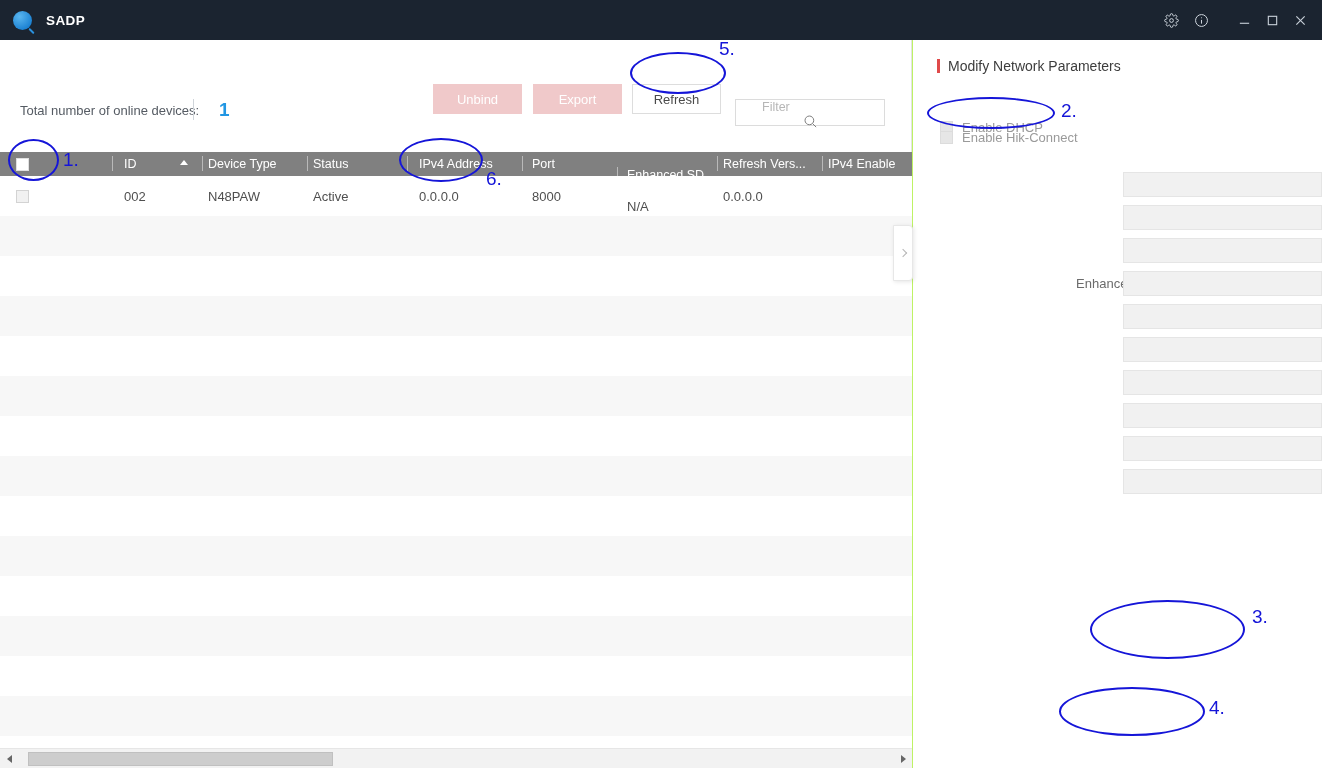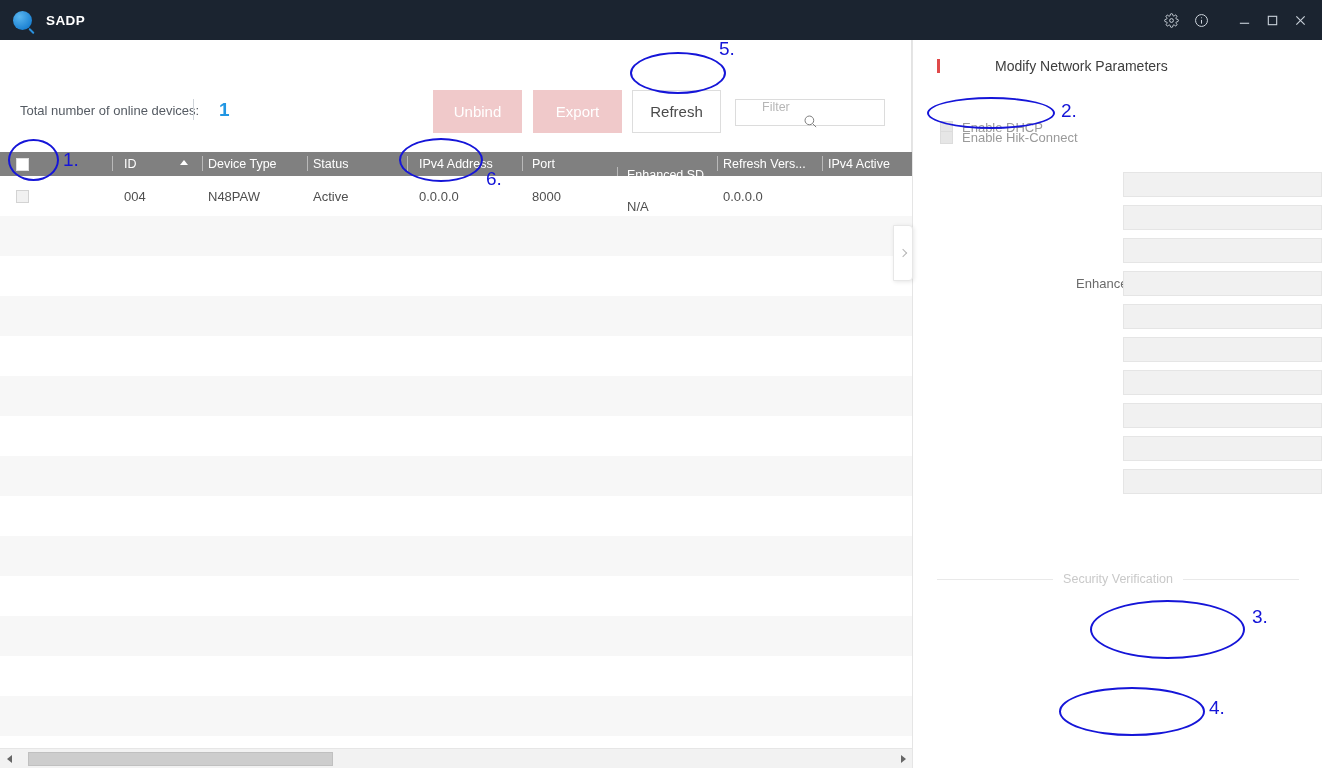--- a/index.html
+++ b/index.html
@@ -5,21 +5,21 @@
   * { box-sizing: border-box; margin: 0; padding: 0; }
   html, body {
     width: 1322px; height: 768px;
     font-family: "Liberation Sans", sans-serif;
     background: #ffffff;
     overflow: hidden;
   }
   .app {
     position: relative;
     width: 1322px; height: 768px;
-    background: #e5e5e5;
+    background: #bef264;
   }
 
   
   .titlebar {
     position: absolute; top: 0; left: 0;
     width: 1322px; height: 40px;
     background: #1b2430;
     display: flex; align-items: center;
   }
   .logo-wrap {
@@ -75,23 +75,23 @@
     position: absolute; left: 193px; top: 59px;
     width: 1px; height: 21px; background: #cfd4d9;
   }
   .total-count {
     position: absolute; left: 219px; top: 70px;
     transform: translateY(-50%);
     font-size: 19px; font-weight: bold; color: #2196e3;
   }
 
   .btn {
-    position: absolute; top: 50px;
-    height: 43px; border: none; cursor: default;
-    font-size: 15px; font-family: inherit;
+    position: absolute; top: 44px;
+    height: 30px; border: none; cursor: default;
+    font-size: 13px; font-family: inherit;
     display: flex; align-items: center; justify-content: center;
   }
   .btn-disabled { background: #f0c9ca; color: #ffffff; }
   .btn-unbind { left: 433px; width: 89px; }
   .btn-export { left: 533px; width: 89px; text-align: right; }
   .btn-refresh {
     left: 632px; width: 89px;
     background: #ffffff; border: 1px solid #dddddd; color: #4a4a4a;
     cursor: pointer;
   }
@@ -224,21 +224,21 @@
 
   
   .panel {
     position: absolute; top: 40px; left: 913px;
     width: 409px; height: 728px;
     background: #ffffff;
   }
   .panel-title {
     position: absolute; left: 24px; top: 18px;
     font-size: 14px; color: #3d3d3d;
-    display: flex; align-items: center; gap: 47px;
+    display: flex; align-items: center;
   }
   .panel-title .bar {
     width: 3px; height: 14px; background: #e04a4a;
     margin-right: 8px;
   }
 
   .chk-line {
     position: absolute; left: 27px;
     display: flex; align-items: center;
   }
@@ -408,30 +408,30 @@
       <div class="th c-sdk">
         <div class="divider"></div>
         <span>Enhanced SD...</span>
       </div>
       <div class="th c-sw">
         <div class="divider"></div>
         <span>Refresh Vers...</span>
       </div>
       <div class="th c-gw">
         <div class="divider"></div>
-        <span>IPv4 Active</span>
+        <span>IPv4 Enable</span>
       </div>
     </div>
 
     <div class="rows">
       <div class="row plain">
         <div class="cell cell-check">
           <div class="row-box"></div>
         </div>
-        <div class="cell c-id">004</div>
+        <div class="cell c-id">002</div>
         <div class="cell c-type">N48PAW</div>
         <div class="cell c-stat">Active</div>
         <div class="cell c-ip">0.0.0.0</div>
         <div class="cell c-port">8000</div>
         <div class="cell c-sdk">N/A</div>
         <div class="cell c-gw">0.0.0.0</div>
       </div>
       <div id="empty-rows">
           <div class="row alt"></div>
           <div class="row plain"></div>
@@ -518,25 +518,20 @@
         <div class="field" style="top: 396px;">
           <div class="field-label">IPv6 Prefix Length:</div>
           <input class="field-input" type="text" style="">
         </div>
         <div class="field" style="top: 429px;">
           <div class="field-label">HTTP Port:</div>
           <input class="field-input" type="text" style="">
         </div>
       </div>
 
-    <div class="divider-sec">
-      <div class="line"></div>
-      <div class="txt">Security Verification</div>
-      <div class="line"></div>
-    </div>
 
 
 
   </div>
 
   <div class="anno-layer">
     <div class="ellipse" style="left:8px; top:139px; width:51px; height:42px;"></div>
     <div class="anno-num" style="left:63px; top:149px;">1.</div>
 
     <div class="ellipse" style="left:927px; top:97px; width:128px; height:32px;"></div>

